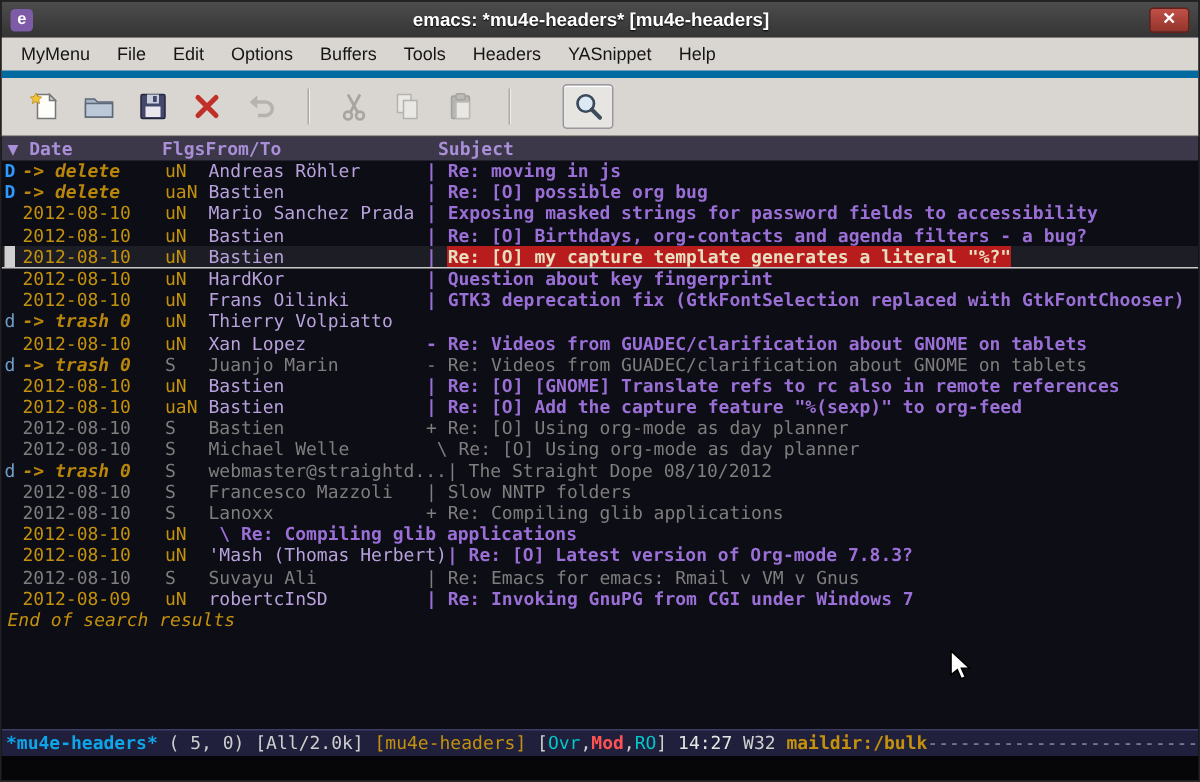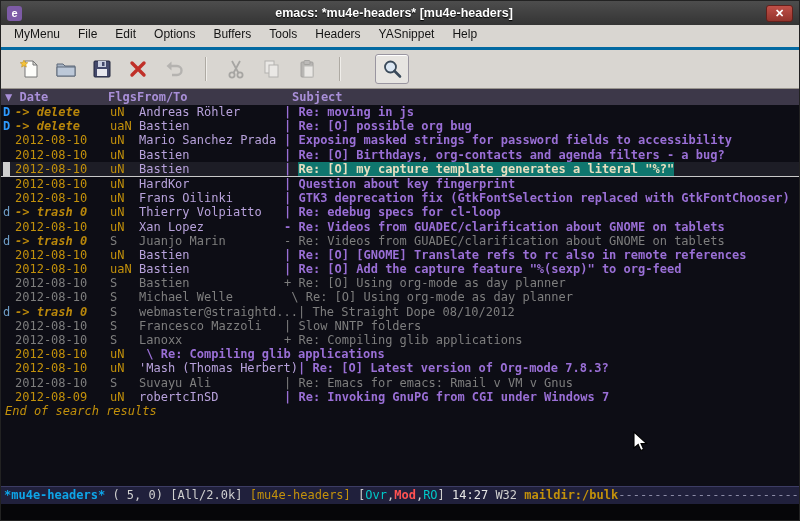--- a/index.html
+++ b/index.html
@@ -11,22 +11,22 @@
             display:flex;align-items:center;padding:0 6px;}
   .app-icon{width:15px;height:15px;border-radius:3px;background:#7d5ba6;color:#fff;font-size:11px;
             line-height:15px;text-align:center;font-weight:bold;}
   .title{flex:1;text-align:center;color:#ffffff;font-weight:bold;font-size:12.5px;
          text-shadow:0 1px 1px #000;}
   .close-btn{width:27px;height:17px;background:linear-gradient(#c05048,#93342c);border:1px solid #64201b;
              border-radius:3px;display:flex;align-items:center;justify-content:center;padding:0;cursor:default;}
   .close-btn span{color:#fff;font-size:11px;line-height:11px;font-weight:bold;}
 
   
-  .menubar{height:22px;flex:0 0 auto;background:#d9d6d1;display:flex;align-items:flex-start;
-           padding:0 4px;border-bottom:3px solid #0369a1;}
+  .menubar{height:22px;flex:0 0 auto;background:#d9d6d1;display:flex;align-items:center;
+           padding:0 4px;border-bottom:5px solid #0369a1;}
   .menu-item{padding:2px 9px;font-size:12px;color:#151515;}
 
   
   .toolbar{height:38px;flex:0 0 auto;background:#d9d6d1;display:flex;align-items:center;
            padding:0 12px;border-bottom:1px solid #99958e;}
   .tb-btn{width:34px;height:30px;display:flex;align-items:center;justify-content:center;
           background:transparent;border:none;margin-right:2px;padding:0;}
   .tb-btn.boxed{border:1px solid #9a96a0;border-radius:3px;background:#e7e5e1;
                 box-shadow:inset 0 1px 0 #fff;}
   .tb-btn.disabled{opacity:.45;filter:grayscale(1);}
@@ -52,21 +52,21 @@
 
   .unread .c-date,.unread .c-flags{color:#c3910b;font-weight:normal;}
   .unread .c-from{color:#b8a2dc;}
   .unread .c-subj{color:#9a6fd6;font-weight:bold;}
   .read .c-date,.read .c-flags,.read .c-from,.read .c-subj{color:#7e7e7e;}
   .mark-delete .c-mark{color:#2e9afe;font-weight:bold;}
   .mark-trash .c-mark{color:#6f9fc8;}
   .mark-delete .c-date,.mark-trash .c-date{color:#b8860b !important;font-style:italic;font-weight:bold;}
 
   .row.current{background:#1d1d26;border-bottom:1px solid #c9c9c9;}
-  .row.current .subj-text{background:#0f766e;color:#e8dfc0;}
+  .row.current .subj-text{background:#b91c1c;color:#e8dfc0;}
   .row.current .c-mark{background:linear-gradient(90deg,#d0d0d0 0 7px,transparent 7px);}
 
   .end-line{color:#c3910b;font-style:italic;height:14.2px;line-height:14.2px;
             padding-left:4px;white-space:pre;}
 
   
   .modeline{height:17px;flex:0 0 auto;line-height:16px;background:#20203c;border-top:1px solid #3c3c64;
             display:flex;white-space:pre;font-family:"DejaVu Sans Mono",monospace;font-size:12px;
             padding-left:3px;overflow:hidden;}
   .ml-buf{color:#0ea5e9;font-weight:bold;}
@@ -235,21 +235,20 @@
           <span class="c-flags">uN</span>
           <span class="c-from">Frans Oilinki</span>
           <span class="c-subj"><span class="sep">| </span><span class="subj-text">GTK3 deprecation fix (GtkFontSelection replaced with GtkFontChooser)</span></span>
         </div>
 
         <div class="row unread mark-trash">
           <span class="c-mark">d</span>
           <span class="c-date">-&gt; trash 0</span>
           <span class="c-flags">uN</span>
           <span class="c-from">Thierry Volpiatto</span>
-          <span class="c-subj"><span class="sep">| </span><span class="subj-text">Re: edebug specs for cl-loop</span></span>
         </div>
 
         <div class="row unread">
           <span class="c-mark"></span>
           <span class="c-date">2012-08-10</span>
           <span class="c-flags">uN</span>
           <span class="c-from">Xan Lopez</span>
           <span class="c-subj"><span class="sep">- </span><span class="subj-text">Re: Videos from GUADEC/clarification about GNOME on tablets</span></span>
         </div>
 

